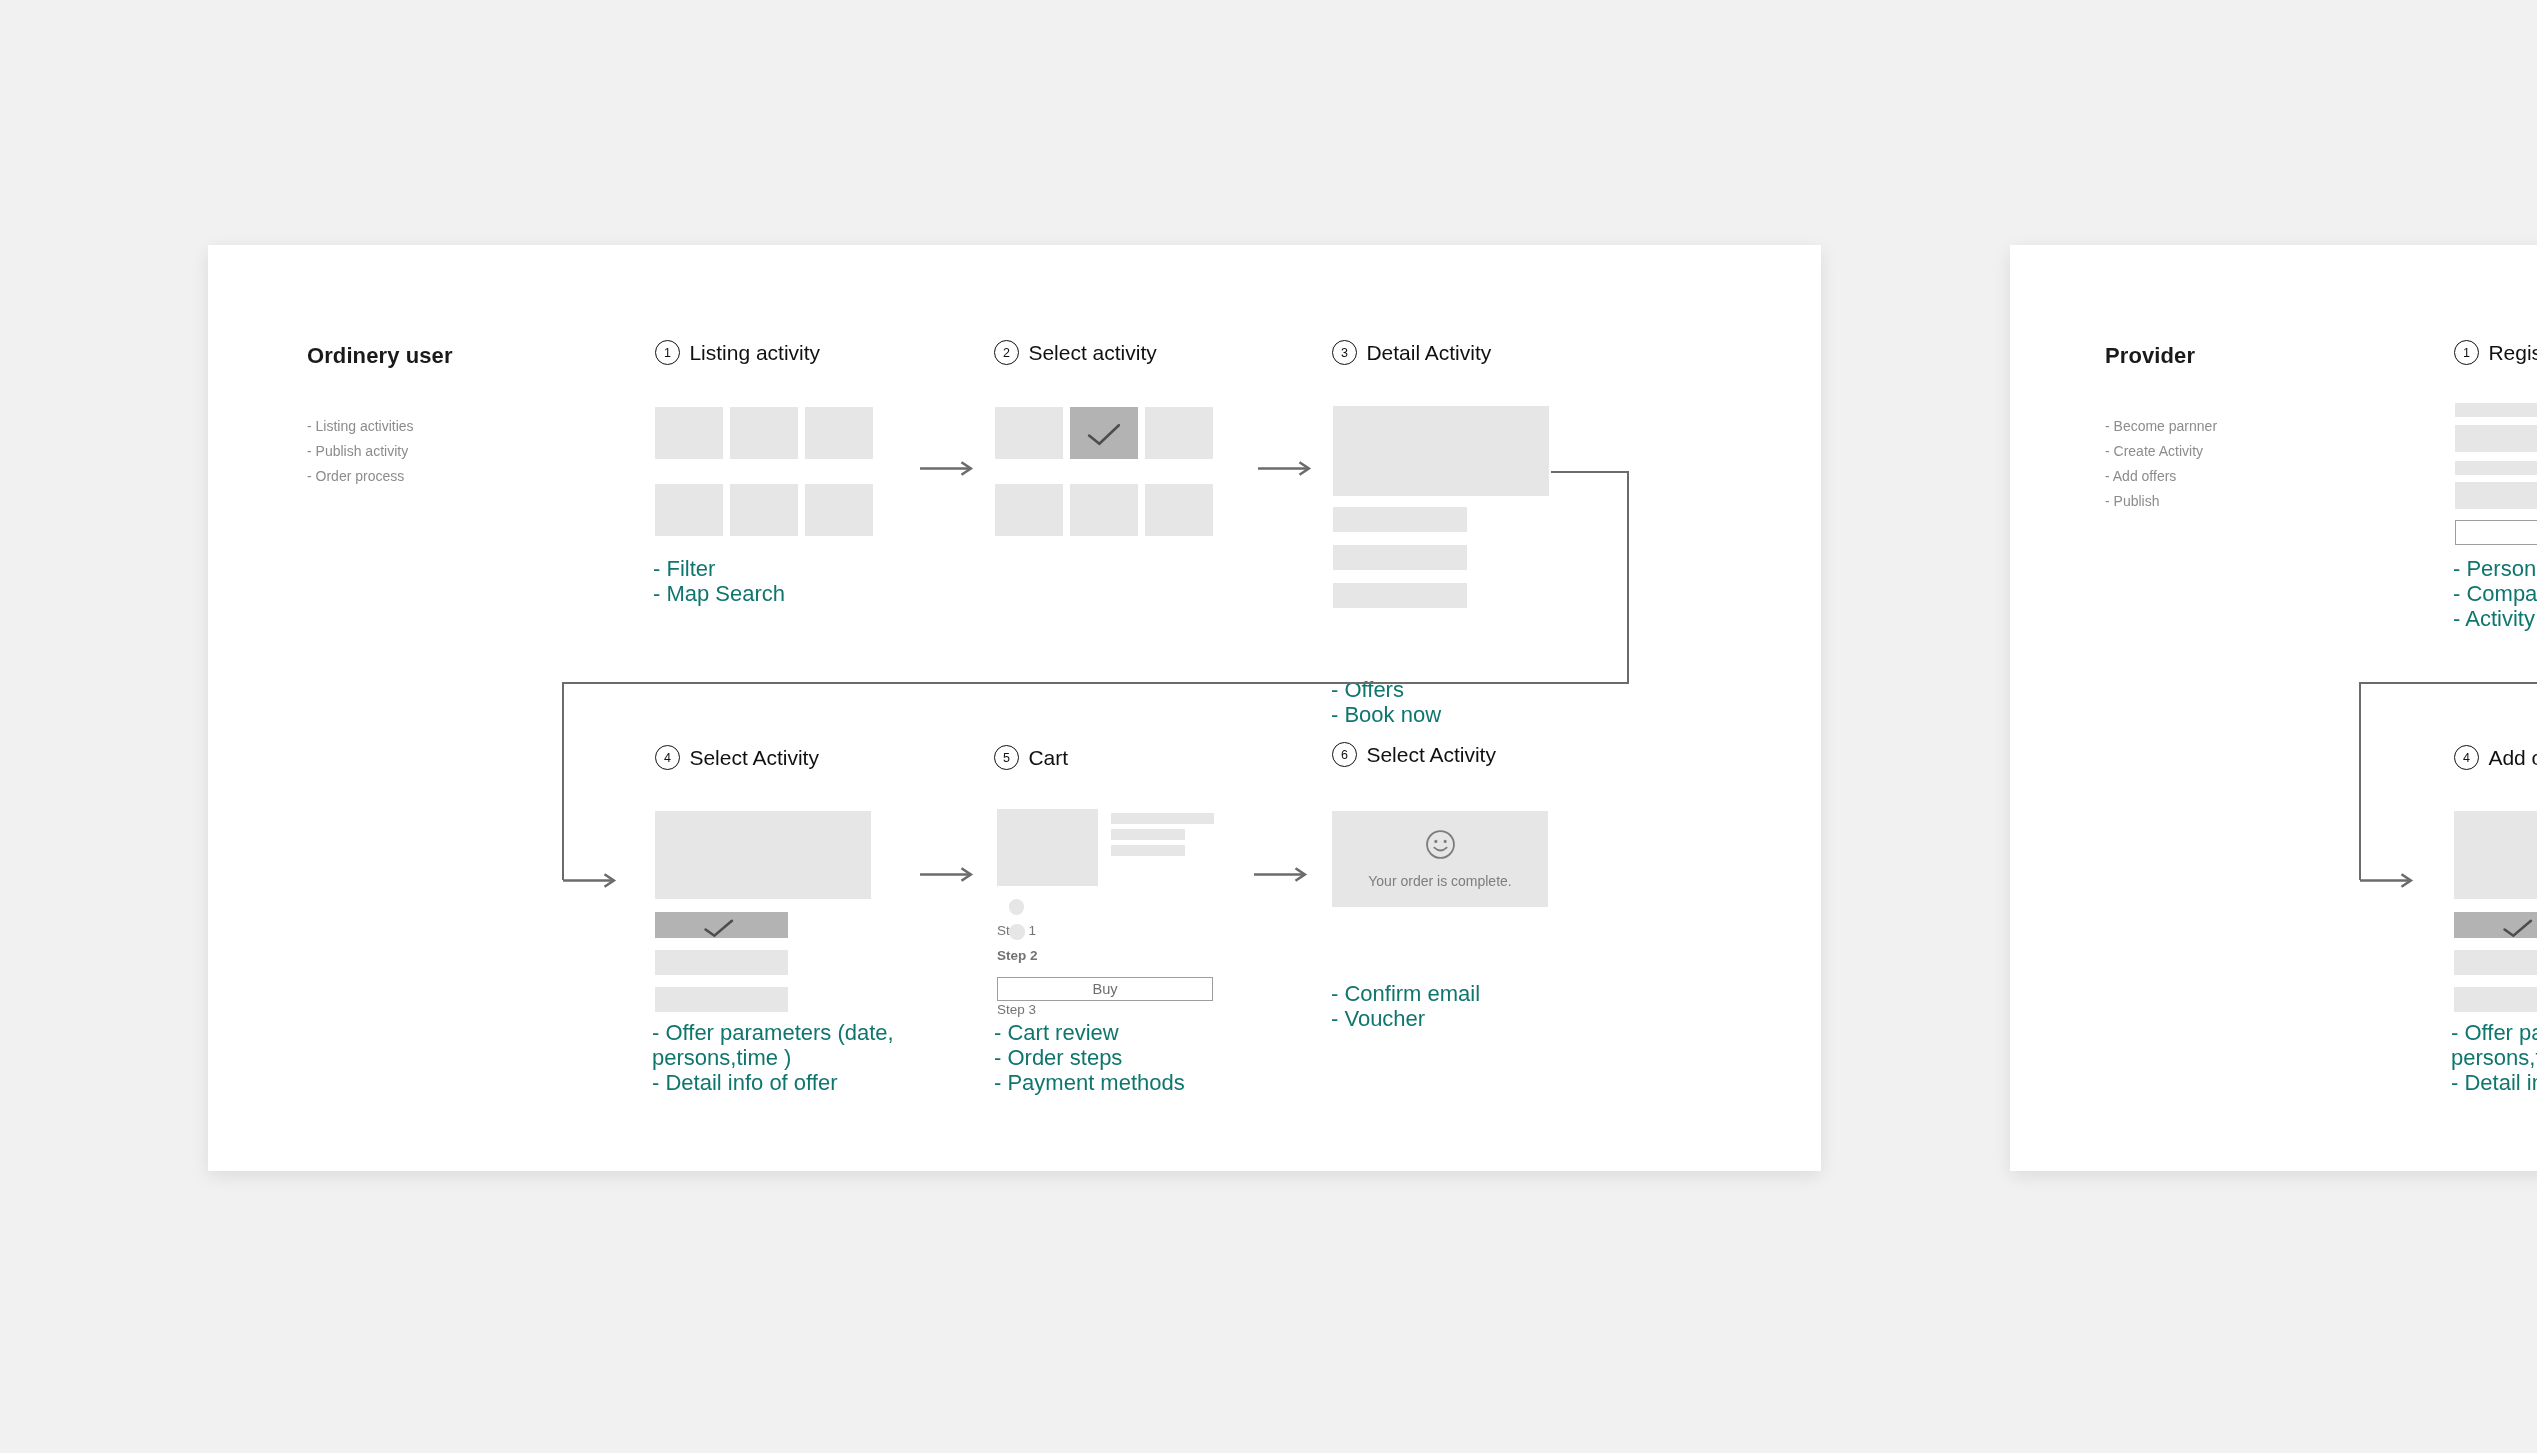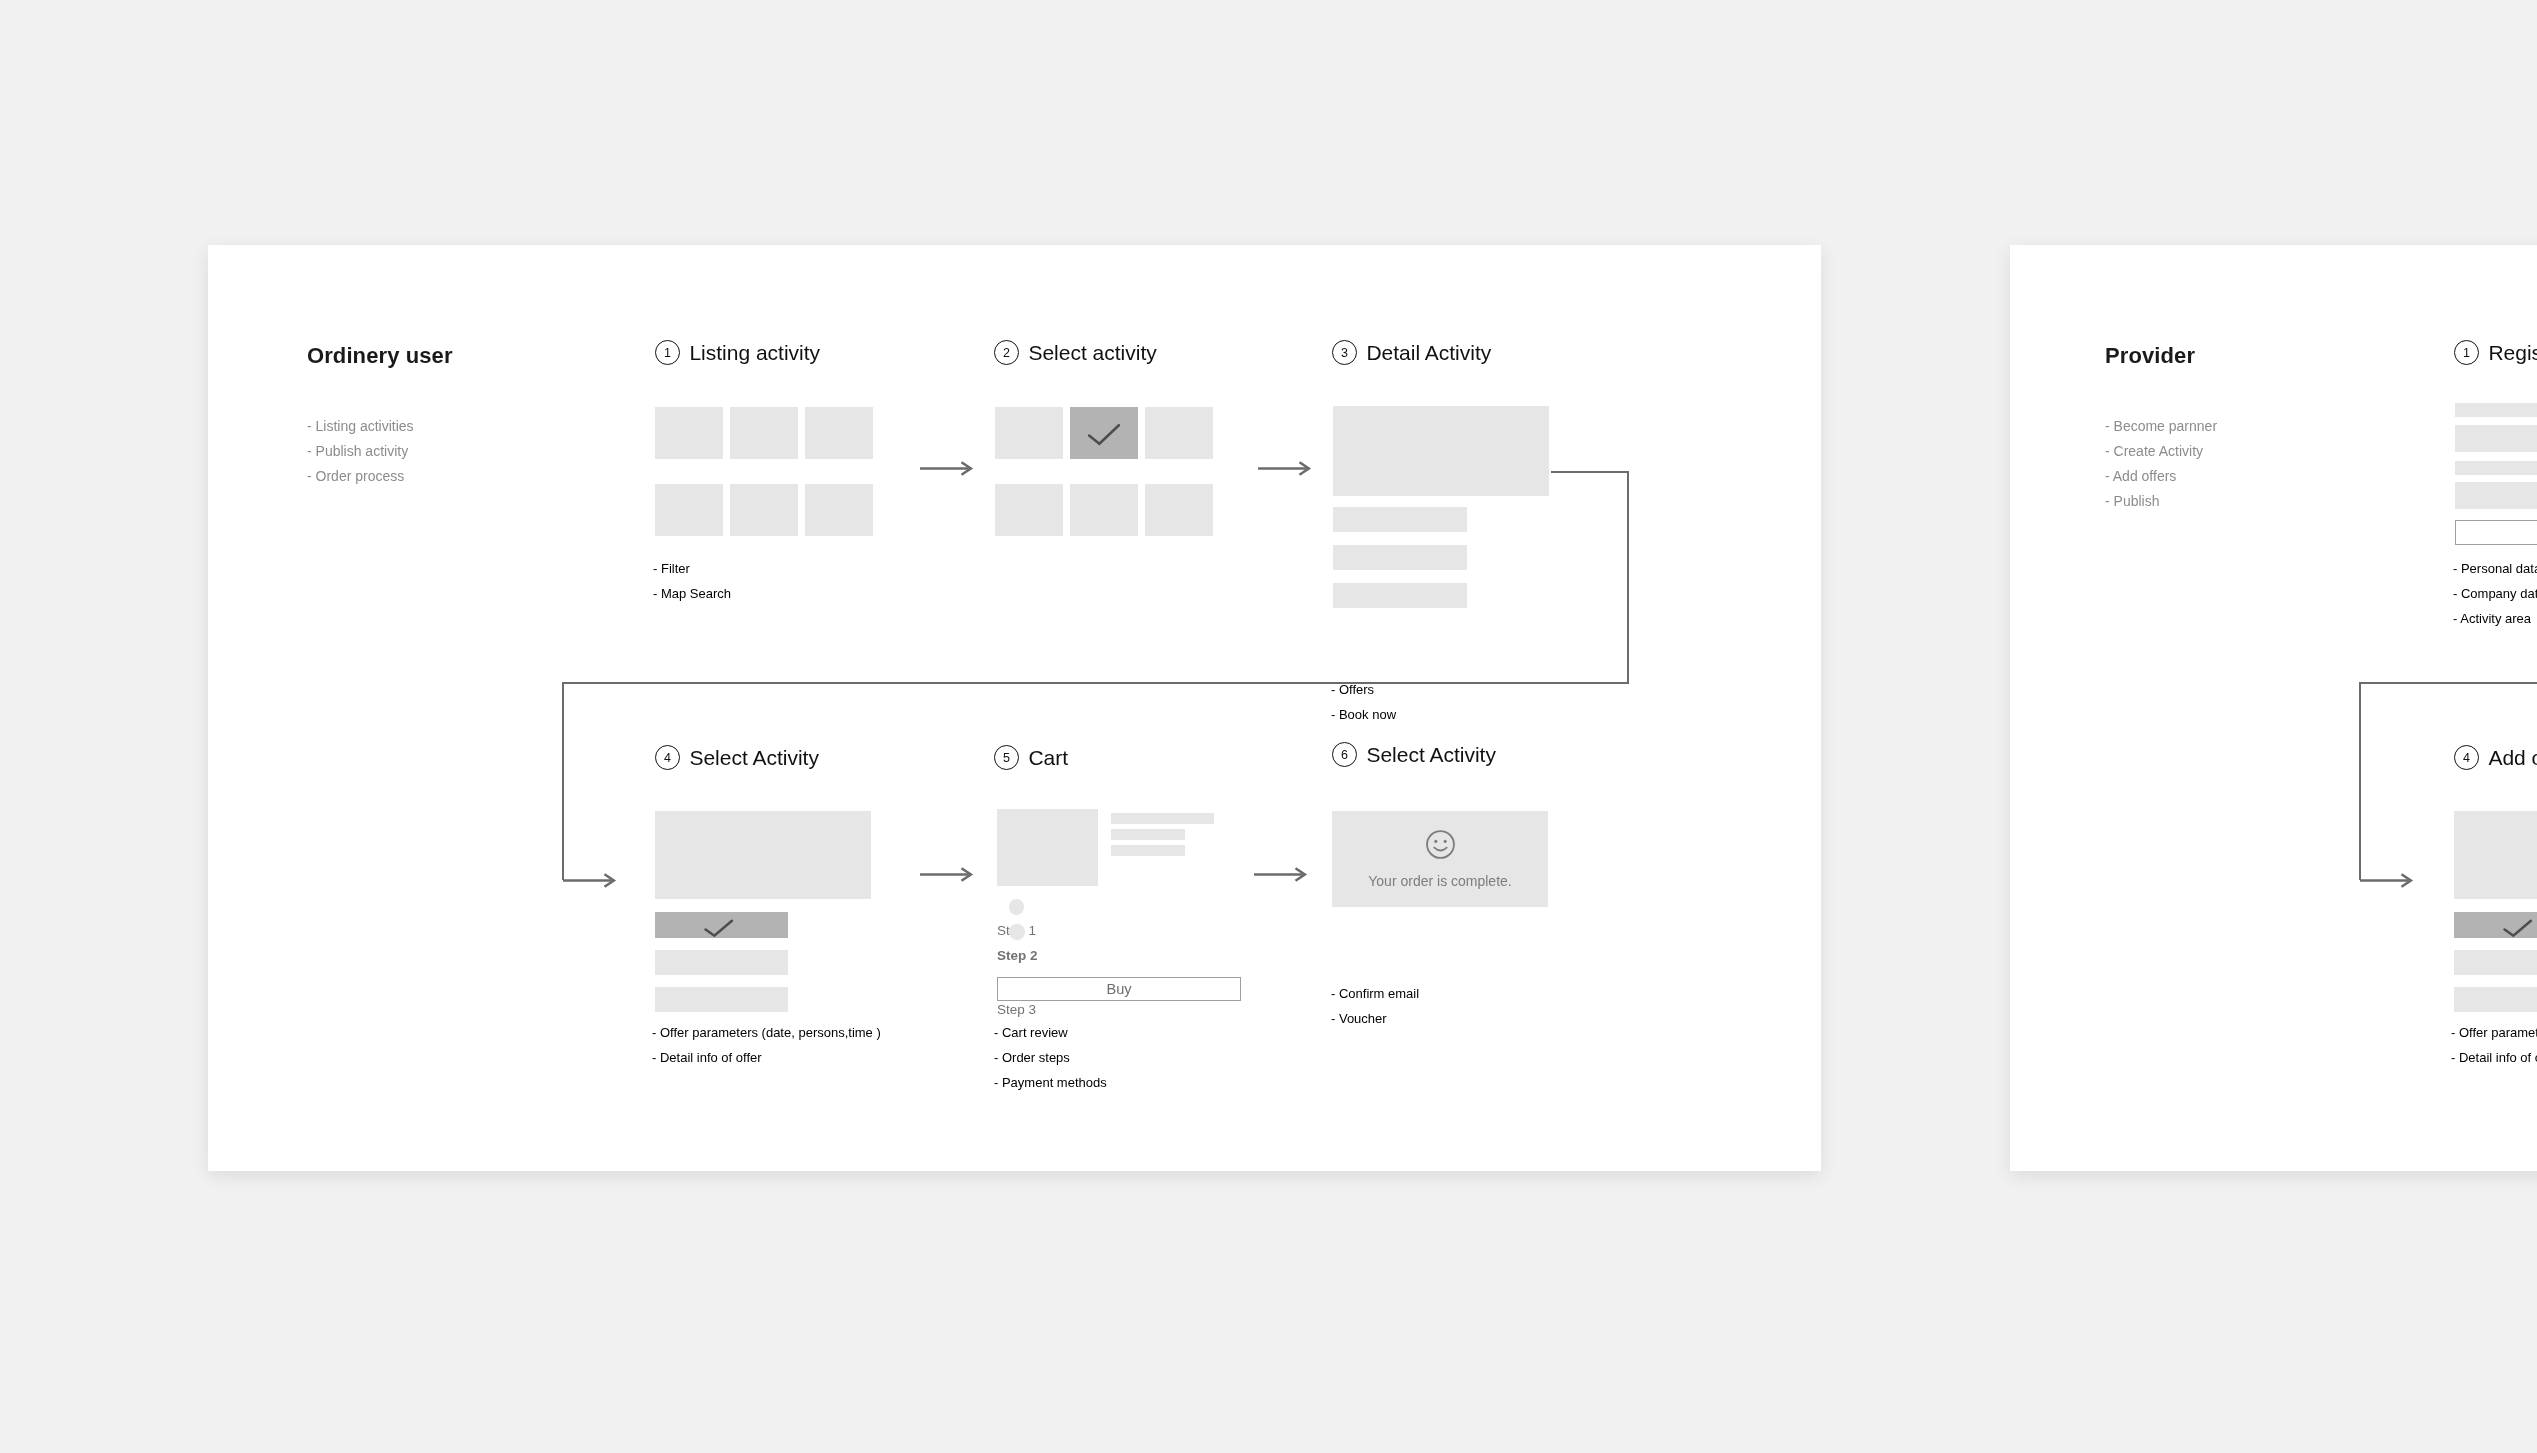--- a/index.html
+++ b/index.html
@@ -65,23 +65,23 @@
     font-size: 21px;
     color: #111;
     white-space: nowrap;
   }
 
   
   .ph            { position: absolute; background: #e6e6e6; }
   .ph-selected   { position: absolute; background: #b3b3b3; }
   .annot {
     position: absolute;
-    font-size: 13px;
+    font-size: 22px;
     line-height: 25px;
-    color: #000000;
+    color: #0f766e;
   }
   .annot div { white-space: nowrap; }
   .annot.wrap div { white-space: normal; }
 
   .check-svg { position: absolute; }
 
   
   .tile-grid { position: absolute; }
 
   
@@ -253,21 +253,21 @@
   <div class="step-row-label">Step 1</div>
 </div>
 <div class="step-row" style="left:997px; top:924px;font-weight:bold;">
   <div class="step-dot"></div>
   <div class="step-row-label">Step 2</div>
 </div>
 <div class="step-row" style="left:997px; top:949px;margin-top:29px;">
   <div class="step-dot"></div>
   <div class="step-row-label">Step 3</div>
 </div>
-<div class="buy-btn" style="left:997px; top:977px; width:244px; height:24px;">Buy</div>
+<div class="buy-btn" style="left:997px; top:977px; width:216px; height:24px;">Buy</div>
 <div class="annot" style="left:994px; top:1020px;">
   <div>- Cart review</div>
   <div>- Order steps</div>
   <div>- Payment methods</div>
 </div>
 
 <svg class="arrow" style="left:1253px; top:864px;" width="57" height="21" viewBox="0 0 110 40">
   <path d="M2 20 H96" stroke="#6b6b6b" stroke-width="5" fill="none"></path>
   <path d="M82 8 L100 20 L82 32" stroke="#6b6b6b" stroke-width="5" fill="none"></path>
 </svg>

